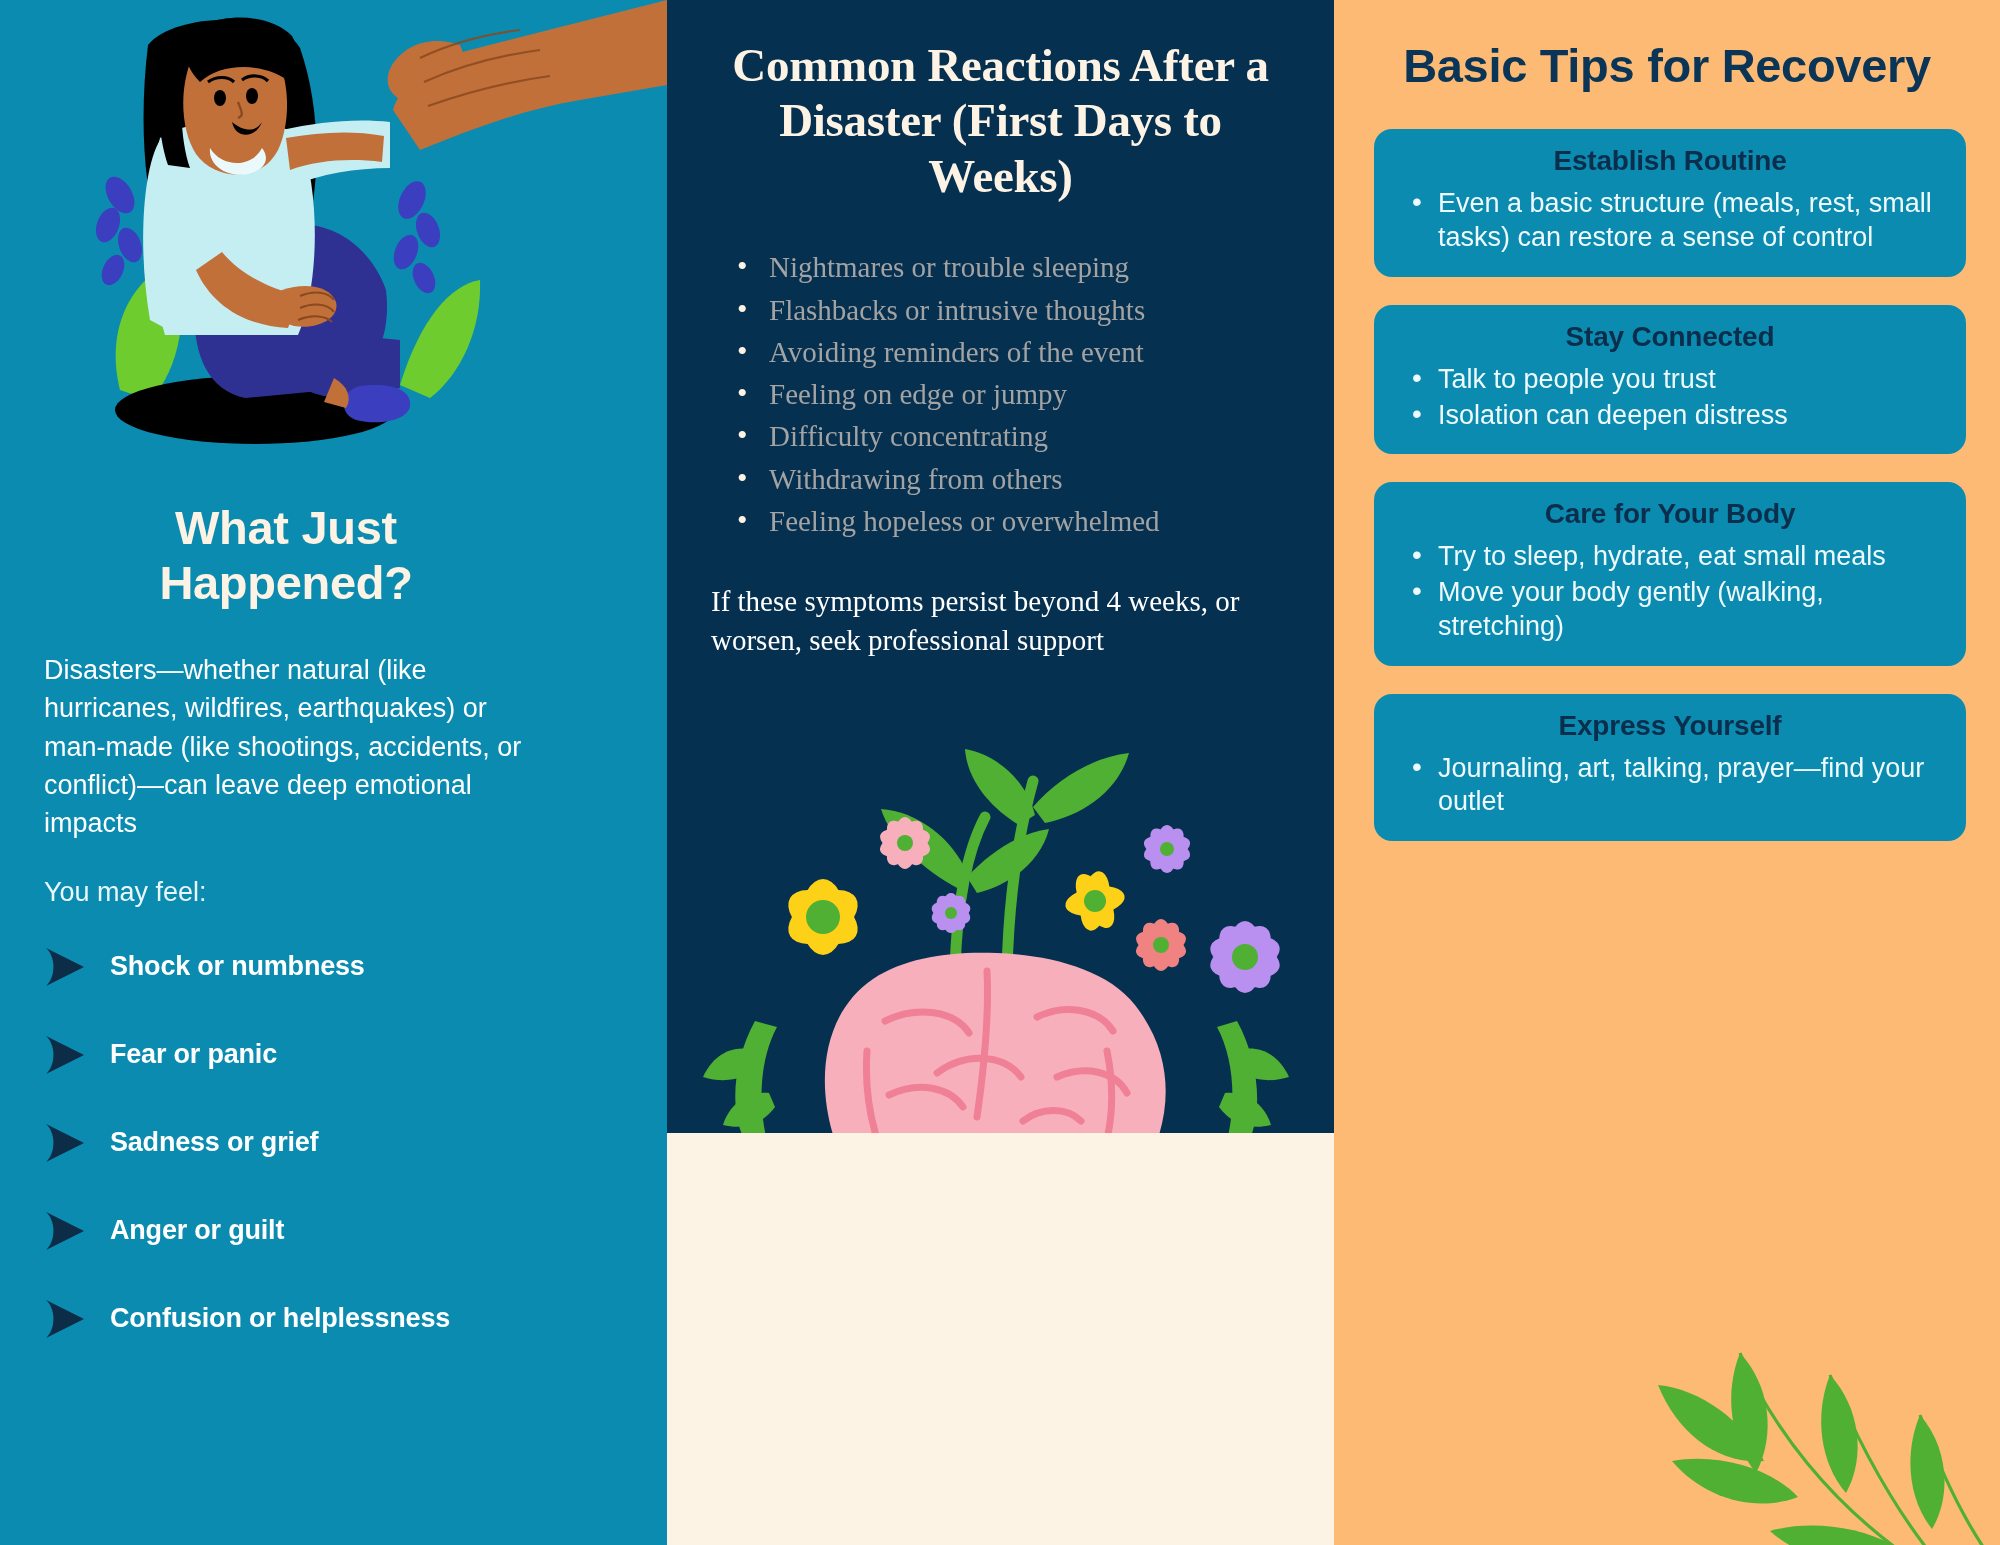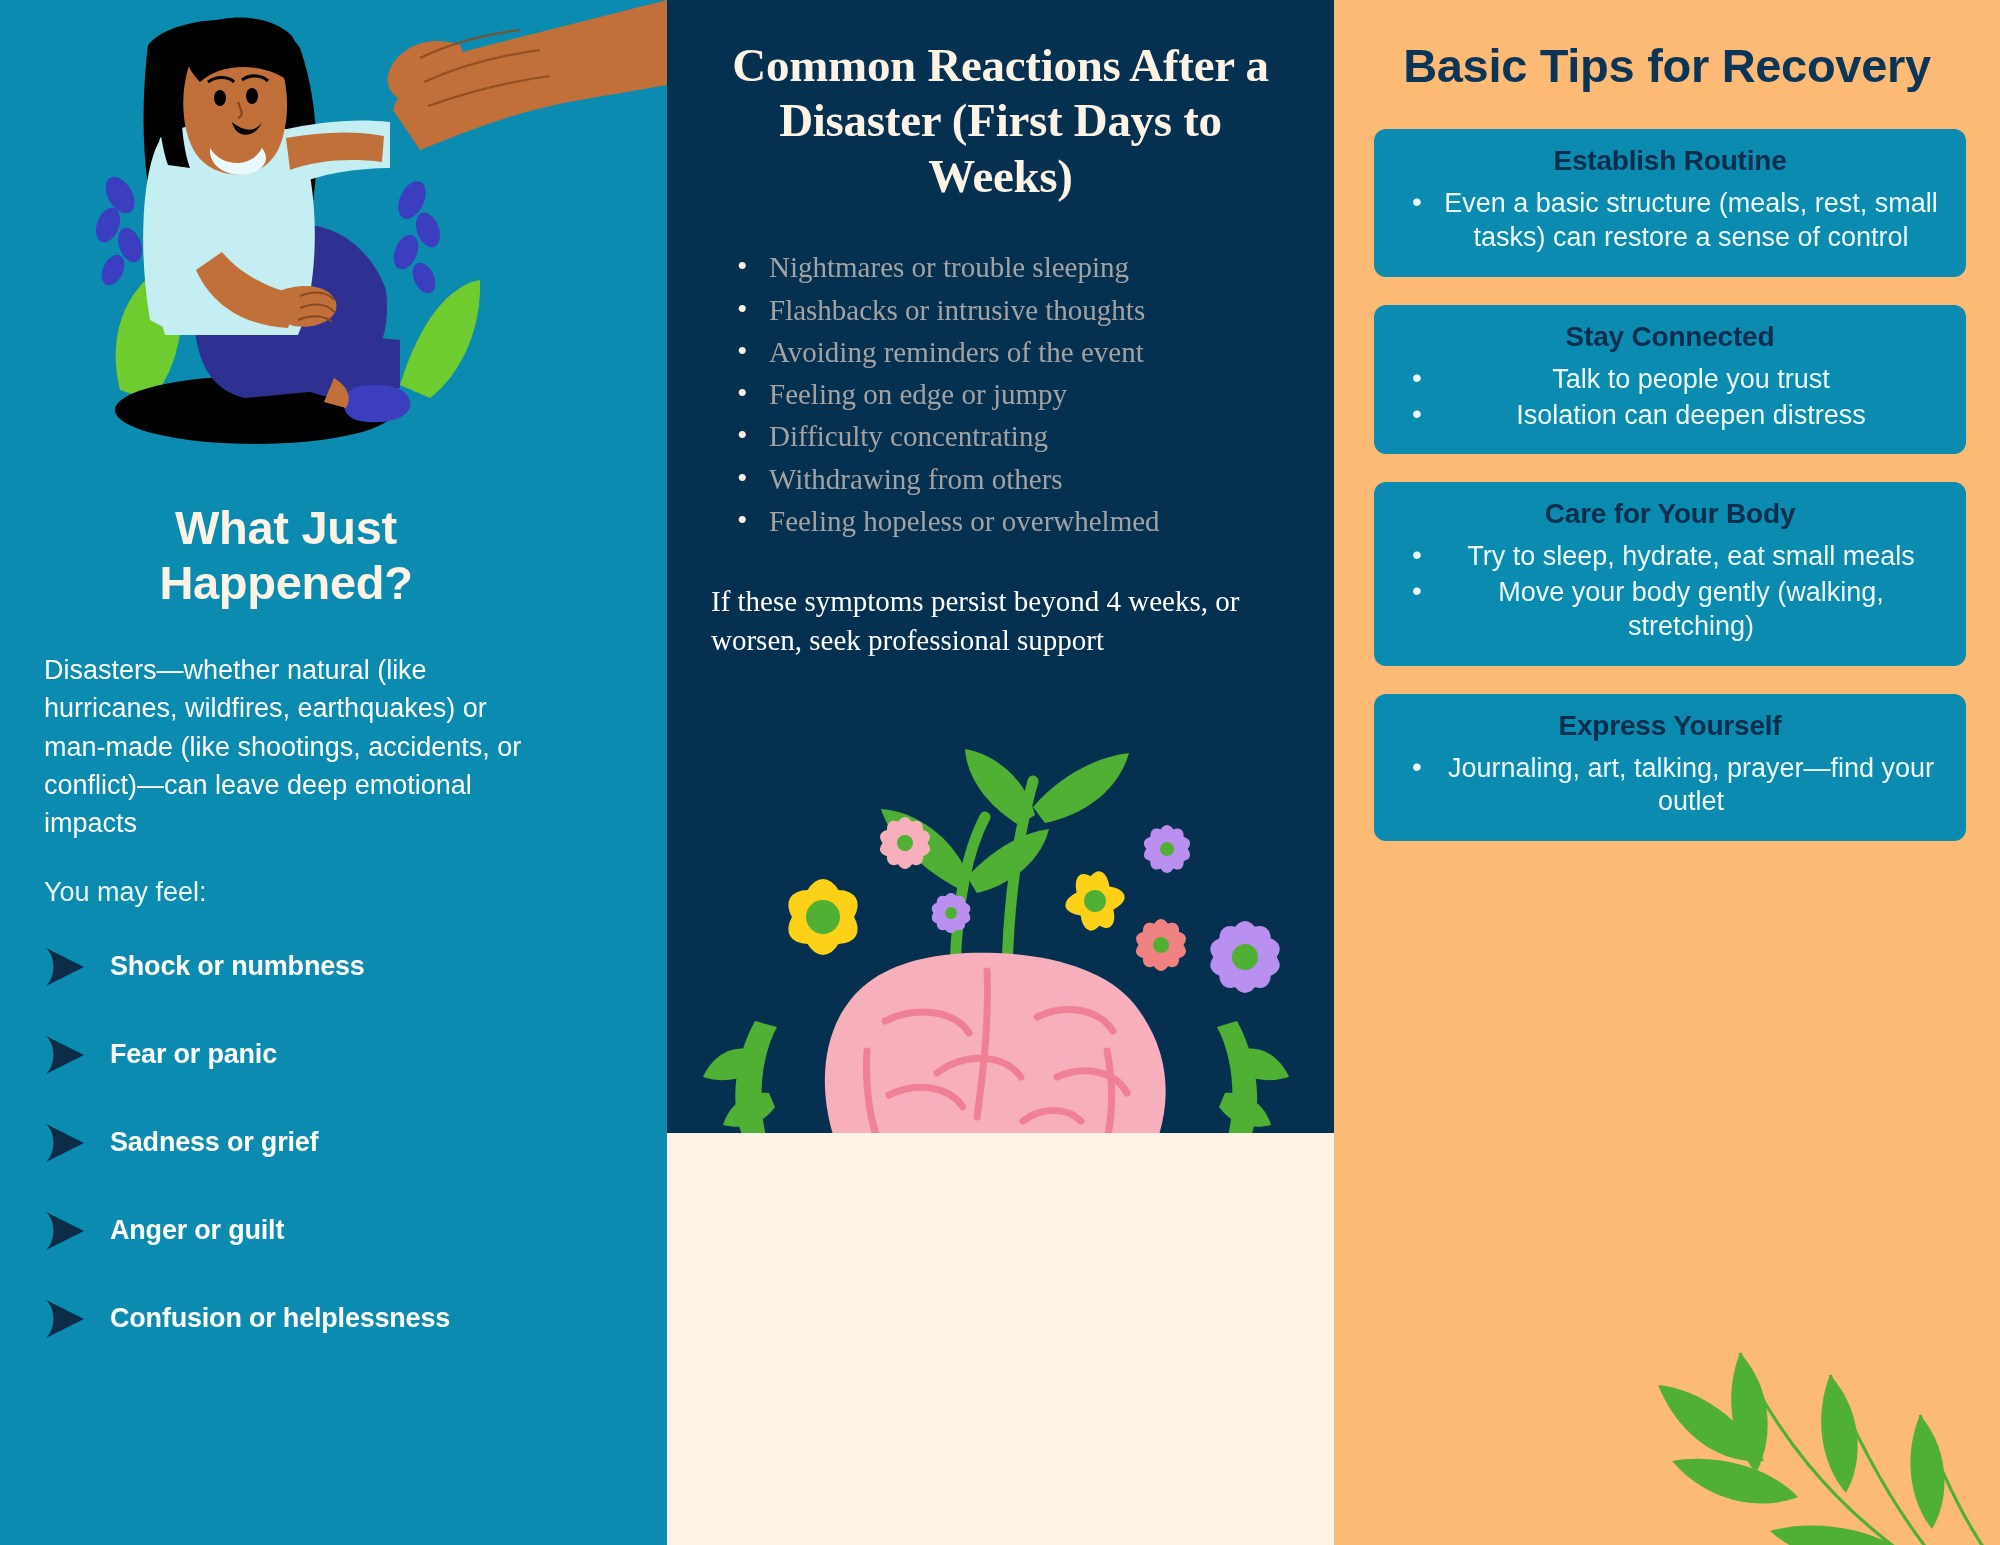--- a/index.html
+++ b/index.html
@@ -75,29 +75,29 @@
     overflow:hidden;
     flex:0 0 666px;
   }
   .right-title {
     margin:38px 40px 0 40px;
     font-size:47px; font-weight:bold; line-height:1.18;
     color:#0b3556; text-align:center; letter-spacing:-0.3px;
   }
   .tips { margin:36px 34px 0 40px; position:relative; z-index:2; }
   .tip-card {
-    background:#0b8bb0; border-radius:12px;
+    background:#0b8bb0; border-radius:18px;
     padding:16px 22px 20px 22px;
     margin-bottom:28px;
   }
   .tip-heading {
     font-size:28px; font-weight:bold; color:#0b2e4c;
     text-align:center; margin-bottom:10px; letter-spacing:-0.2px;
   }
-  .tip-list { list-style:none; padding-left:10px;text-align:center; }
+  .tip-list { list-style:none; padding-left:10px; }
   .tip-list li {
     position:relative; padding-left:32px;
     font-size:27px; line-height:1.25; color:#eefafd; font-weight:300;
     margin-bottom:2px;
   }
   .tip-list li::before {
     content:"•"; position:absolute; left:6px; top:-3px;
     font-size:28px; color:#eefafd;
   }
   .leaves-decor { position:absolute; right:-10px; bottom:-20px; width:420px; height:330px; z-index:1; }

